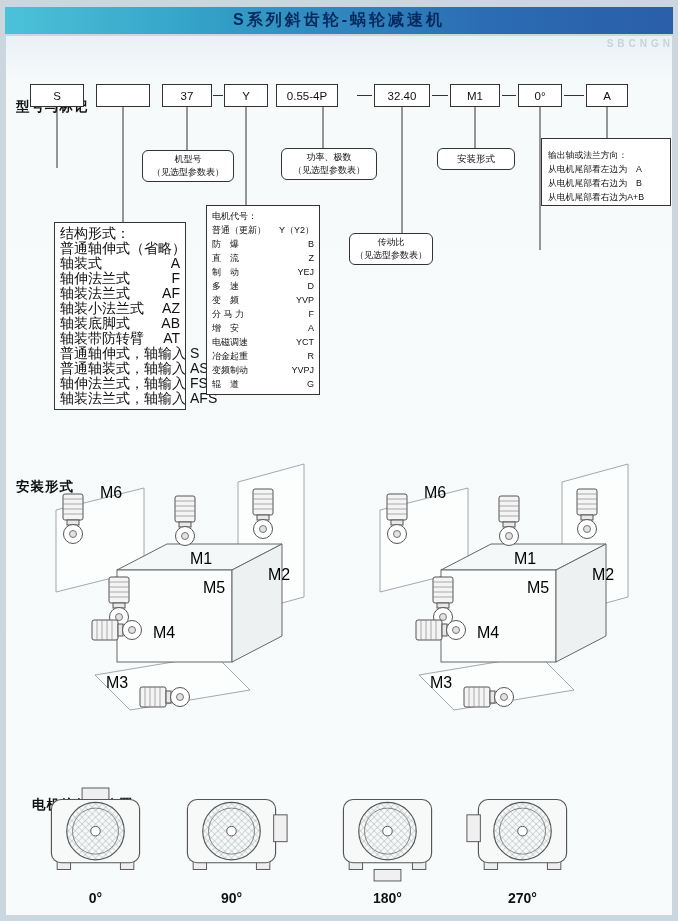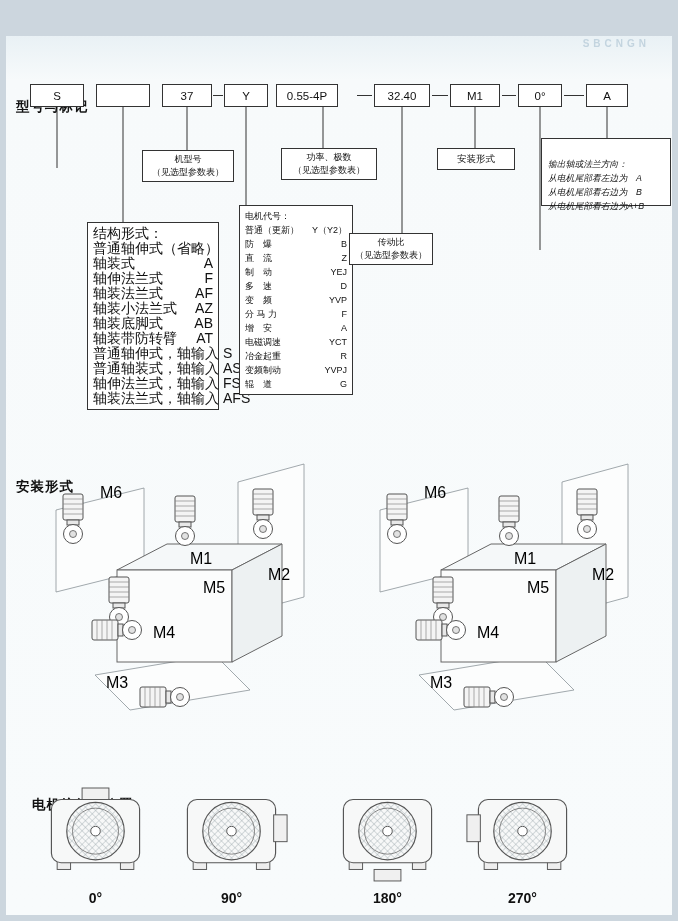--- a/index.html
+++ b/index.html
@@ -8,39 +8,39 @@
   #page { position:relative; width:678px; height:921px; overflow:hidden; background:#ccd6de; }
 
   .content { position:absolute; left:6px; top:36px; width:666px; height:879px;
              background:linear-gradient(180deg,#e9f1f5 0%,#f7fafb 5%,#f8fbfc 100%); }
 
   .header { position:absolute; left:5px; top:7px; width:668px; height:27px; z-index:3;
             background:linear-gradient(90deg,#4cc2d9 0%,#34a3c8 28%,#2b6cb4 72%,#2a5ea8 100%);
             display:flex; align-items:center; justify-content:center; }
   .header .title { font-size:16px; font-weight:bold; color:#07295e; letter-spacing:3px; }
 
-  .watermark { position:absolute; right:28px; top:38px; z-index:2; color:#c3d4df;
+  .watermark { position:absolute; right:4px; top:38px; z-index:2; color:#c3d4df;
                font-size:10px; font-weight:bold; letter-spacing:4px; }
 
   .sec { position:absolute; z-index:2; font-size:13.5px; font-weight:bold; color:#111; letter-spacing:1px;margin-top:48px; }
 
   .overlay { position:absolute; left:0; top:0; z-index:1; pointer-events:none; }
 
   .mbox { position:absolute; top:84px; height:23px; z-index:2; border:1px solid #333; background:#fff;
           display:flex; align-items:center; justify-content:center; font-size:11.5px; color:#111; }
 
   .cbox { position:absolute; z-index:2; border:1px solid #333; background:#fff; color:#111; }
-  .cbox.center { display:flex; flex-direction:column; align-items:center; justify-content:center; text-align:center; padding:0; }
+  .cbox.center { display:flex; flex-direction:column; align-items:center; justify-content:center; text-align:center; padding:0;border-radius:6px; }
   .cbox.center div { font-size:9px; line-height:13px; white-space:nowrap; }
   .cbox.center.big div { font-size:9.5px; line-height:14px; }
-  .cbox.list { padding:3px 5px;margin-left:33px; }
+  .cbox.list { padding:3px 5px; }
   .cbox.list .row { display:flex; justify-content:space-between; font-size:14px; line-height:15px; white-space:nowrap; }
   .cbox.list.tight .row { font-size:9px; line-height:14px; }
   .cbox.list .code { margin-left:4px; }
-  .cbox.outdir { padding:18px 6px;font-style:italic; }
+  .cbox.outdir { padding:9px 6px; }
   .cbox.outdir div { font-size:8.8px; line-height:14px; white-space:nowrap; }
 
   .iso { position:absolute; top:452px; z-index:2; }
 
   .jfig { position:absolute; top:786px; z-index:2; }
   .jbox { fill:#f0f0f0; stroke:#555; stroke-width:1; }
   .jlabel { position:absolute; top:890px; width:115px; z-index:2; text-align:center;
             font-size:14px; font-weight:bold; color:#111; }
 </style>
 <title>S系列斜齿轮-蜗轮减速机</title></head>
@@ -89,20 +89,23 @@
       <circle cx="60" cy="47" r="24" fill="none" stroke="#666" stroke-width="0.8"></circle>
       <circle cx="60" cy="47" r="5" fill="#ffffff" stroke="#555" stroke-width="1"></circle>
     </g>
   </defs>
 </svg>
 
 <div id="page">
 
   <div class="content"></div>
 
+  <div class="header">
+    <div class="title">S系列斜齿轮-蜗轮减速机</div>
+  </div>
 
   <div class="watermark">SBCNGN</div>
 
   <svg class="overlay" width="678" height="460" viewBox="0 0 678 460">
     <g stroke="#333" stroke-width="1" fill="none">
       <path d="M57 107V168"></path>
       <path d="M123 107V222"></path>
       <path d="M187 107V150"></path>
       <path d="M246 107V205"></path>
       <path d="M323 107V148"></path>

